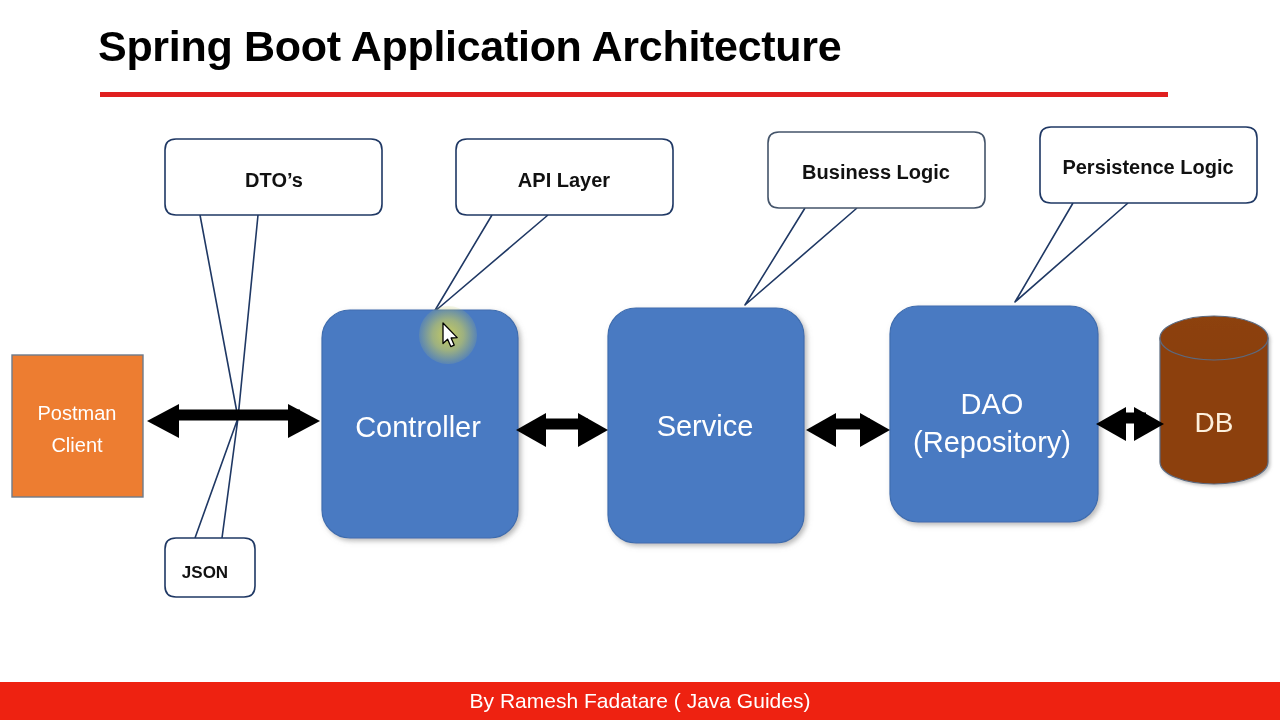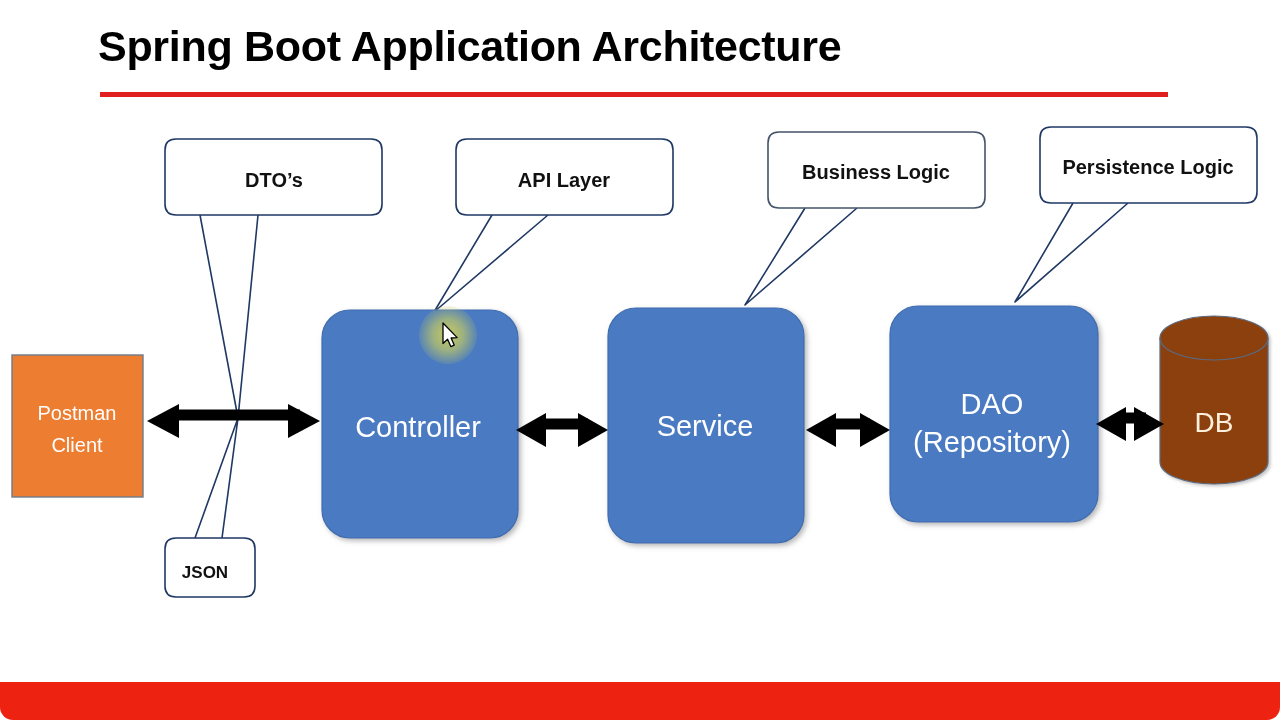--- a/index.html
+++ b/index.html
@@ -7,21 +7,20 @@
     padding: 0;
     background: #ffffff;
   }
   #slide {
     position: relative;
     width: 1280px;
     height: 720px;
     background: #ffffff;
     overflow: hidden;
     font-family: "Liberation Sans", sans-serif;
-    border-radius: 13px;
   }
   #title {
     position: absolute;
     left: 98px;
     top: 22px;
     font-size: 43px;
     font-weight: bold;
     color: #000000;
     letter-spacing: -0.3px;
     white-space: nowrap;
@@ -210,14 +209,15 @@
     </g>
 
   </svg>
 
   <div id="cursor-glow"></div>
   <svg id="cursor" viewBox="0 0 20 28" xmlns="http://www.w3.org/2000/svg">
     <path d="M 2 1 L 2 21.5 L 6.6 17.2 L 9.8 24.6 L 13.2 23.1 L 10.1 16.0 L 16.2 15.6 Z" fill="#FFFFFF" stroke="#000000" stroke-width="1.3" stroke-linejoin="round"></path>
   </svg>
 
   <div id="footer-bar"></div>
+  <div id="footer-text">By Ramesh Fadatare ( Java Guides)</div>
 
 </div>
 
 </body></html>

